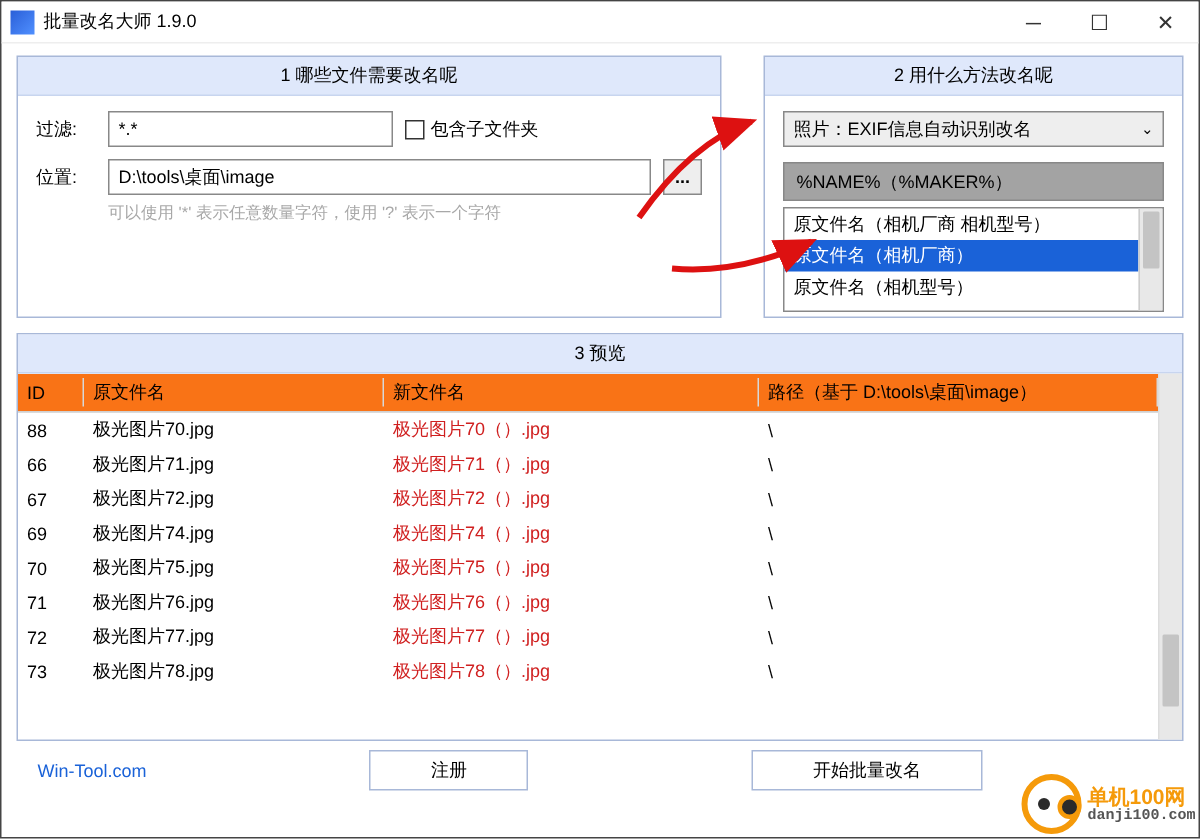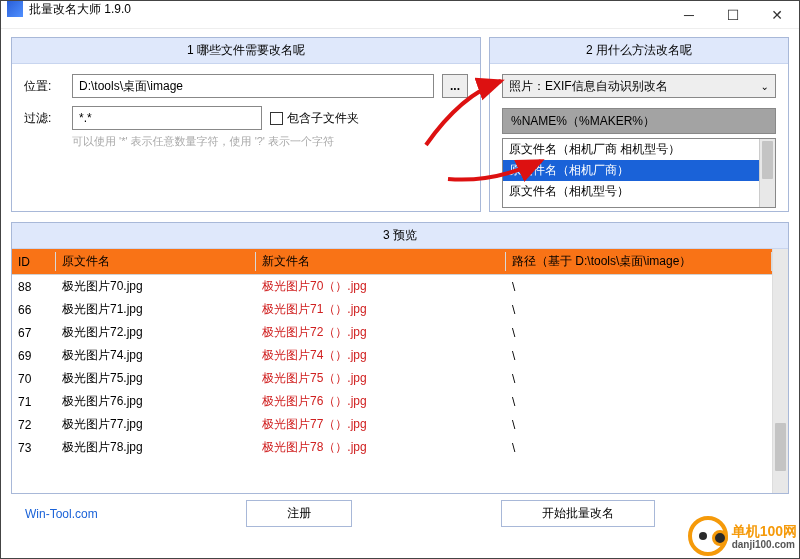--- a/index.html
+++ b/index.html
@@ -10,40 +10,40 @@
     width: 800px;
     height: 559px;
     overflow: hidden;
     position: relative;
     border: 1px solid #444;
   }
   
   .titlebar {
     height: 28px;
     display: flex;
-    align-items: flex-start;
+    align-items: center;
     background: #fff;
     border-bottom: 1px solid #eee;
     padding-left: 6px;
   }
   .titlebar .icon {
     width: 16px; height: 16px;
     background: linear-gradient(135deg,#2a5fd8,#5090ff);
     margin-right: 6px;
   }
   .titlebar .title { flex: 1; }
   .winbtn {
     width: 44px; height: 28px;
     display: flex; align-items: center; justify-content: center;
     font-size: 14px; color: #333;
   }
 
   .app-body { padding: 8px 10px 4px 10px; }
 
-  .top-row { display: flex; gap: 8px; }
+  .top-row { display: flex; gap: 28px; }
   .panel {
     border: 1px solid #a8b8d8;
     background: #fff;
     position: relative;
   }
   .panel-header {
     background: #dfe8fb;
     text-align: center;
     padding: 4px 0;
     font-size: 12px;
@@ -154,54 +154,54 @@
   }
   .wm-circ {
     width:40px;height:40px;border:4px solid #f59a0a;border-radius:50%;
     display:flex;align-items:center;justify-content:center;
     background:#fff;
     position:relative;
   }
   .wm-sub{position:absolute;width:16px;height:16px;background:#2a2a2a;border-radius:50%;right:-4px;top:10px;border:3px solid #f59a0a;}
   .wm-dot{width:8px;height:8px;background:#2a2a2a;border-radius:50%;position:absolute;left:7px;}
   .wm-txt1{color:#f59a0a;}
-  .wm-txt2{color:#555;font-size:10px;display:block;margin-top:-2px;}
+  .wm-txt2{color:#555;font-size:10px;display:block;margin-top:-2px;font-family:Liberation Mono, monospace;}
 </style>
 </head>
 <body>
 
 <div class="titlebar">
   <div class="icon"></div>
   <div class="title">批量改名大师 1.9.0</div>
   <div class="winbtn">─</div>
   <div class="winbtn">☐</div>
   <div class="winbtn close">✕</div>
 </div>
 
 <div class="app-body">
 
   <div class="top-row">
 
     <div class="panel panel-left">
       <div class="panel-header">1 哪些文件需要改名呢</div>
       <div class="panel-body">
         <div class="form-row">
-          <span class="lbl">位置:</span>
-          <input class="text-input" style="flex: 1 1 0%;" value="D:\tools\桌面\image">
-          <div class="browse-btn">
-              <span>...</span>
-            </div>
-        </div>
-        <div class="form-row">
           <span class="lbl">过滤:</span>
           <input class="text-input" style="width: 190px;" value="*.*">
           <label class="checkbox">
             <span class="box"></span>
             <span>包含子文件夹</span>
           </label>
+        </div>
+        <div class="form-row">
+          <span class="lbl">位置:</span>
+          <input class="text-input" style="flex: 1 1 0%;" value="D:\tools\桌面\image">
+          <div class="browse-btn">
+              <span>...</span>
+            </div>
         </div>
         <div class="hint">可以使用 '*' 表示任意数量字符，使用 '?' 表示一个字符</div>
       </div>
     </div>
 
     <div class="panel panel-right">
       <div class="panel-header">2 用什么方法改名呢</div>
       <div class="panel-body" style="">
         <div class="dropdown">
           <span>照片：EXIF信息自动识别改名</span>

